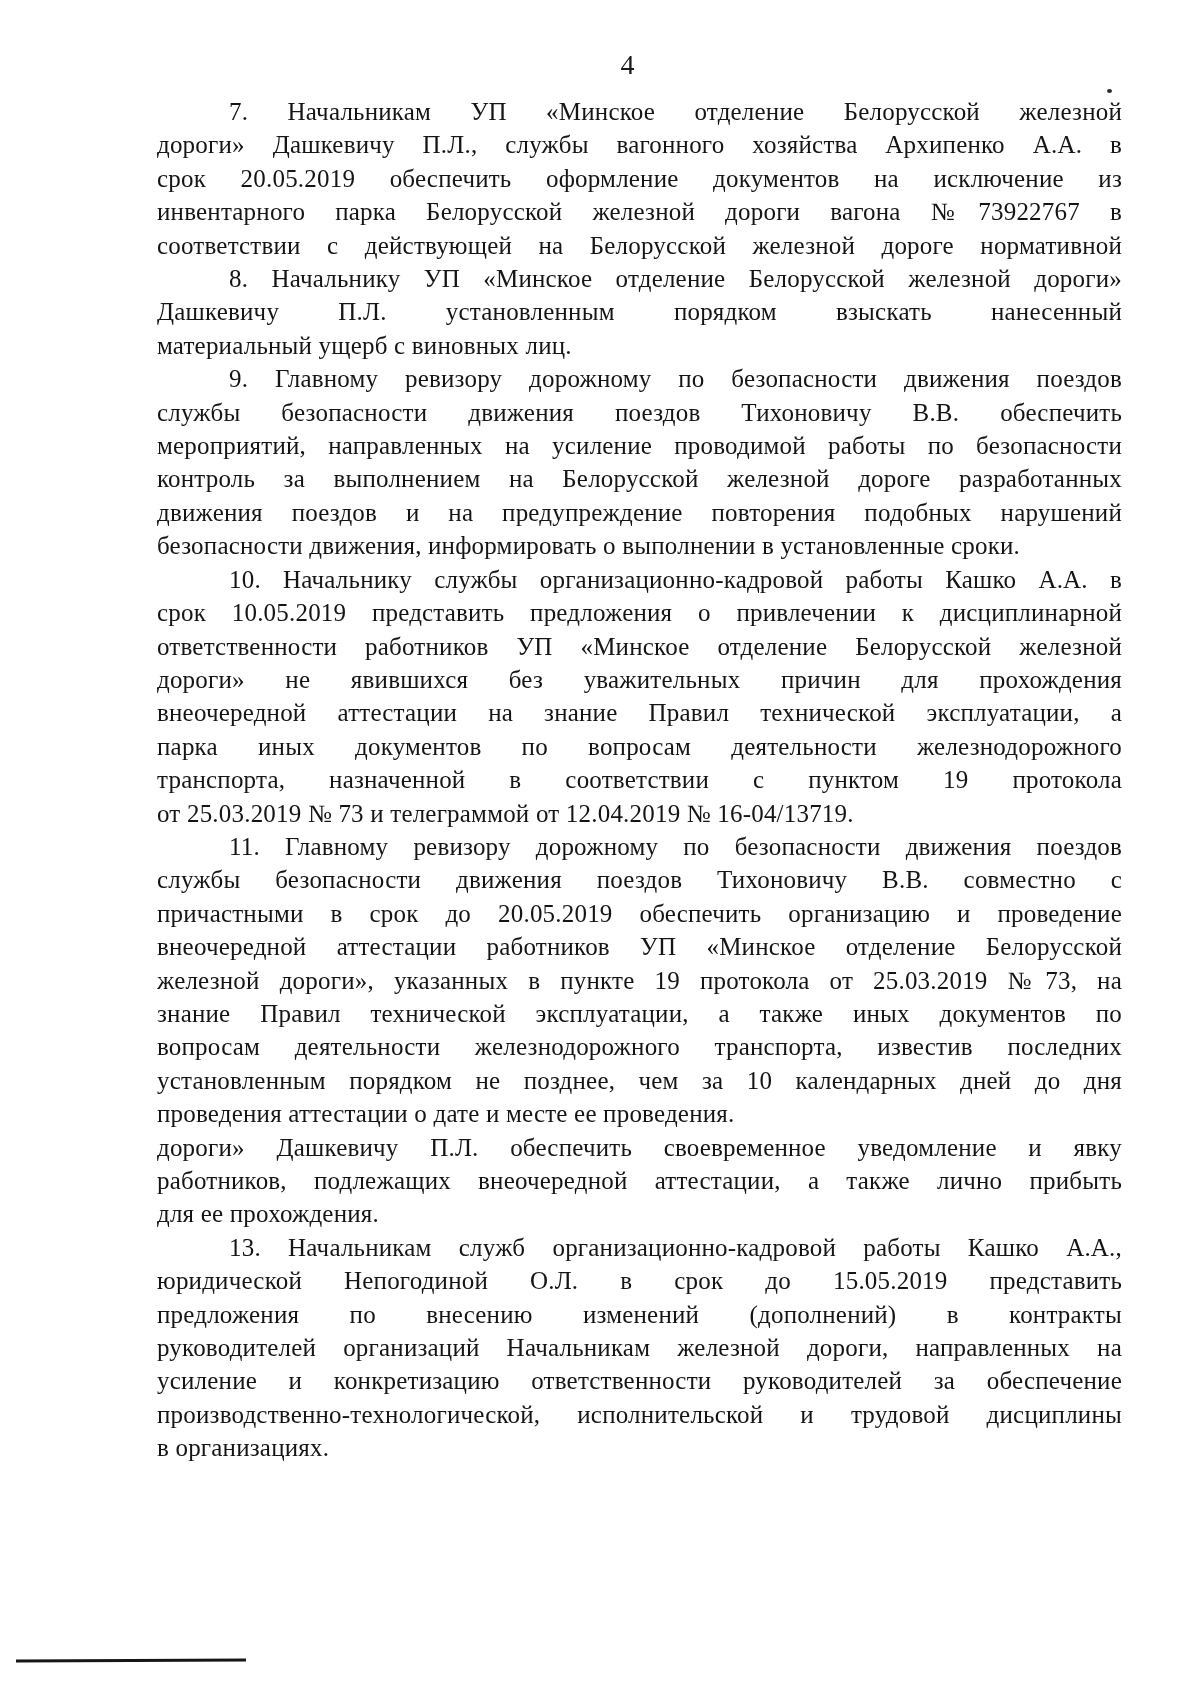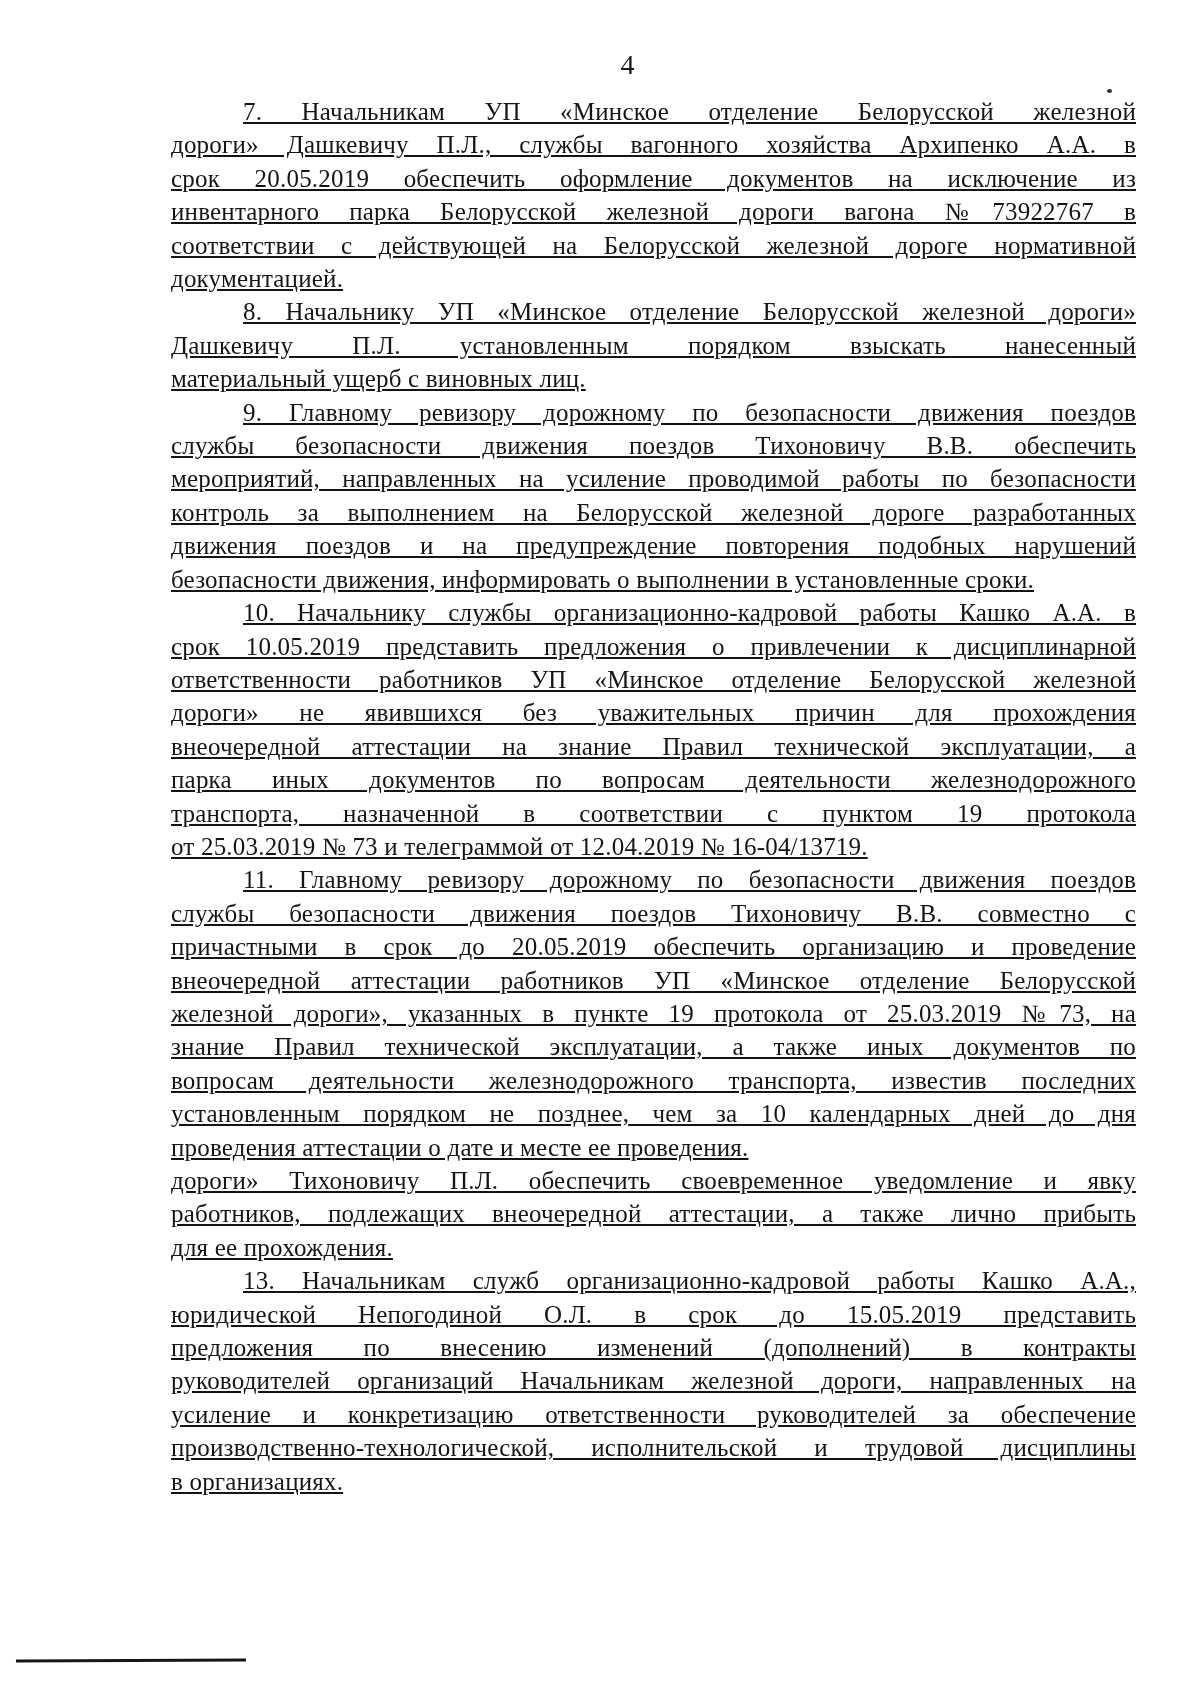--- a/index.html
+++ b/index.html
@@ -23,23 +23,22 @@
     width: 965px;
     text-align: center;
     transform: translateX(-12px);
     font-size: 28px;
     line-height: 34px;
     color: #1a1a1a;
   }
   .doc-body {
     position: absolute;
     top: 95px;
-    left: 171px;
+    left: 157px;
     width: 965px;
-    text-decoration: underline;
   }
   .para {
     margin: 0;
     padding: 0;
   }
   .line {
     height: 33.42px;
     line-height: 33.42px;
     font-size: 25px;
     color: #151515;
@@ -80,21 +79,20 @@
 <main class="page">
   <div class="page-number">4</div>
 
   <div class="doc-body" id="doc-body">
       <div class="para">
         <div class="line first">7. Начальникам УП «Минское отделение Белорусской железной</div>
         <div class="line">дороги» Дашкевичу П.Л., службы вагонного хозяйства Архипенко А.А. в</div>
         <div class="line">срок 20.05.2019 обеспечить оформление документов на исключение из</div>
         <div class="line">инвентарного парка Белорусской железной дороги вагона №73922767 в</div>
         <div class="line">соответствии с действующей на Белорусской железной дороге нормативной</div>
-        <div class="line last">документацией.</div>
       </div>
       <div class="para">
         <div class="line first">8. Начальнику УП «Минское отделение Белорусской железной дороги»</div>
         <div class="line">Дашкевичу П.Л. установленным порядком взыскать нанесенный</div>
         <div class="line last">материальный ущерб с виновных лиц.</div>
       </div>
       <div class="para">
         <div class="line first">9. Главному ревизору дорожному по безопасности движения поездов</div>
         <div class="line">службы безопасности движения поездов Тихоновичу В.В. обеспечить</div>
         <div class="line">мероприятий, направленных на усиление проводимой работы по безопасности</div>
@@ -117,21 +115,21 @@
         <div class="line">службы безопасности движения поездов Тихоновичу В.В. совместно с</div>
         <div class="line">причастными в срок до 20.05.2019 обеспечить организацию и проведение</div>
         <div class="line">внеочередной аттестации работников УП «Минское отделение Белорусской</div>
         <div class="line">железной дороги», указанных в пункте 19 протокола от 25.03.2019 №73, на</div>
         <div class="line">знание Правил технической эксплуатации, а также иных документов по</div>
         <div class="line">вопросам деятельности железнодорожного транспорта, известив последних</div>
         <div class="line">установленным порядком не позднее, чем за 10 календарных дней до дня</div>
         <div class="line last">проведения аттестации о дате и месте ее проведения.</div>
       </div>
       <div class="para">
-        <div class="line">дороги» Тихоновичу П.Л. обеспечить своевременное уведомление и явку</div>
+        <div class="line">дороги» Дашкевичу П.Л. обеспечить своевременное уведомление и явку</div>
         <div class="line">работников, подлежащих внеочередной аттестации, а также лично прибыть</div>
         <div class="line last">для ее прохождения.</div>
       </div>
       <div class="para">
         <div class="line first">13. Начальникам служб организационно-кадровой работы Кашко А.А.,</div>
         <div class="line">юридической Непогодиной О.Л. в срок до 15.05.2019 представить</div>
         <div class="line">предложения по внесению изменений (дополнений) в контракты</div>
         <div class="line">руководителей организаций Начальникам железной дороги, направленных на</div>
         <div class="line">усиление и конкретизацию ответственности руководителей за обеспечение</div>
         <div class="line">производственно-технологической, исполнительской и трудовой дисциплины</div>

